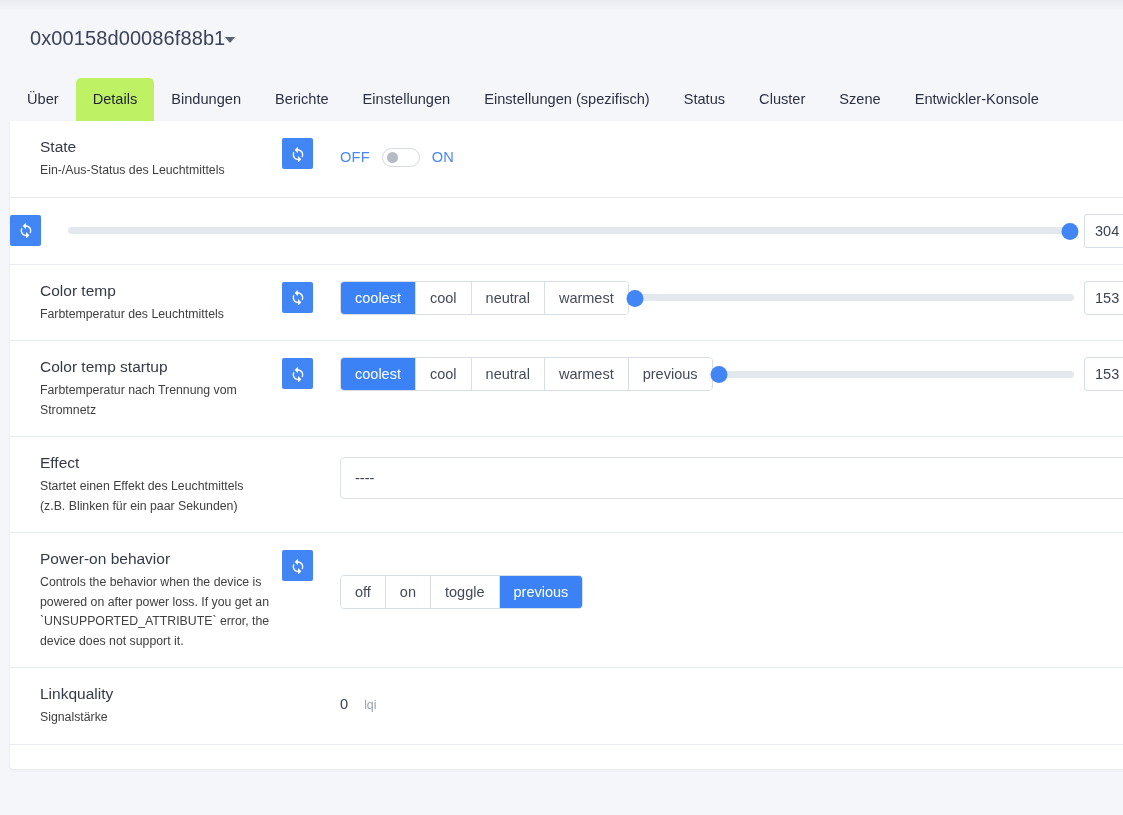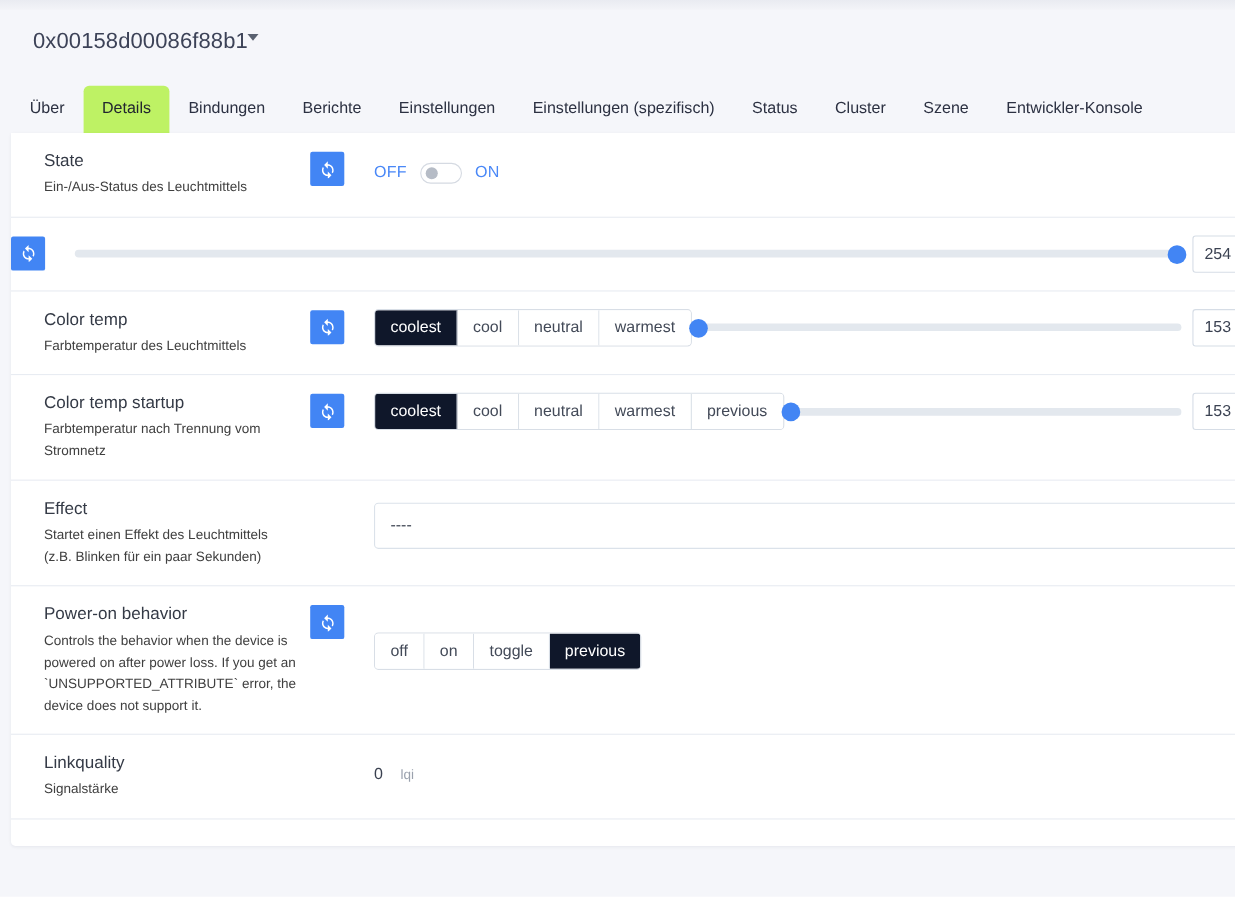--- a/index.html
+++ b/index.html
@@ -27,21 +27,21 @@
     height: 9px;
     background: linear-gradient(180deg, #e9ebf1 0%, #f3f4f8 100%);
   }
 
   
   .device-header {
     position: absolute;
     top: 28px;
     left: 30px;
     display: flex;
-    align-items: flex-start;
+    align-items: center;
     gap: 0;
   }
   .device-title {
     font-size: 20px;
     color: #3c4257;
     font-weight: 400;
     letter-spacing: .1px;
     line-height: 1;
   }
   .caret-down {
@@ -237,21 +237,21 @@
     justify-content: center;
     font-size: 14.5px;
     color: #434a58;
     background: #ffffff;
     border-right: 1px solid #d8dee6;
     cursor: pointer;
     white-space: nowrap;
   }
   .btn-group .seg:last-child { border-right: none; }
   .btn-group .seg.active {
-    background: #0f172a;
+    background: #3b82f6;
     color: #ffffff;
   }
 
   
   .select {
     flex: 1 1 auto;
     height: 42px;
     border: 1px solid #dbe2ea;
     border-radius: 4px;
     background: #fff;
@@ -345,21 +345,21 @@
               </svg>
             </span>
           </button>
         </div>
         <div class="row-control">
           <div class="slider slider-brightness">
             <div class="track"></div>
             <div class="thumb" id="thumb-brightness" style="left: 100%;"></div>
           </div>
           <div class="num-input">
-            <span>254</span>
+            <span>304</span>
 
           </div>
         </div>
       </div>
 
       <div class="row">
         <div class="row-label">
           <div class="label-title">Color temp</div>
           <div class="label-desc">Farbtemperatur des Leuchtmittels</div>
         </div>

